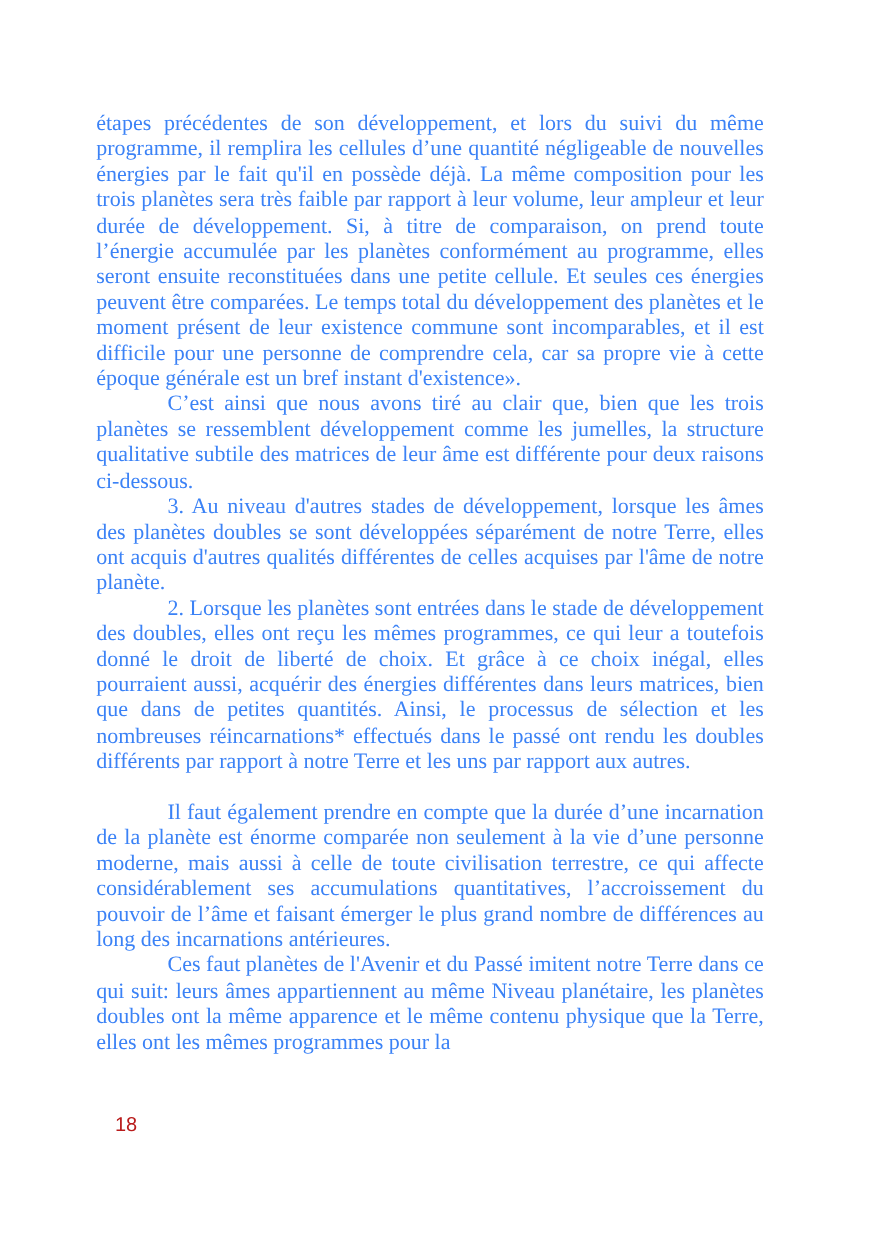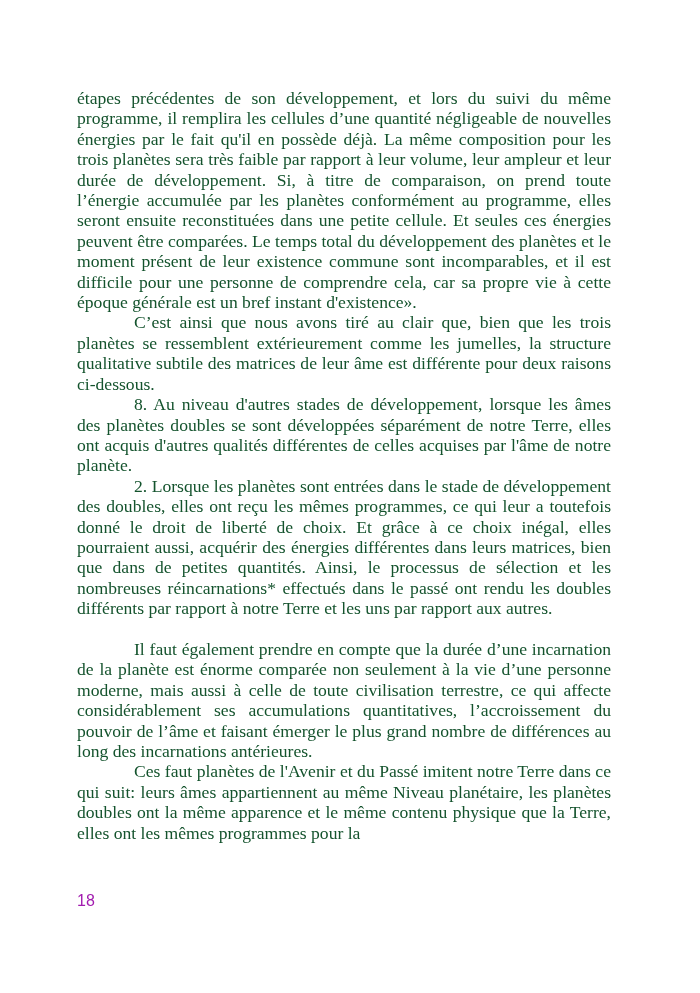--- a/index.html
+++ b/index.html
@@ -1,38 +1,38 @@
 <!DOCTYPE html>
 <html><head>
 <meta charset="utf-8">
 <style>
   html, body { margin: 0; padding: 0; background: #ffffff; }
   body { width: 700px; height: 993px; position: relative; overflow: hidden; }
   .page {
     position: absolute; left: 77px; top: 88px; width: 534px;
     font-family: "Liberation Serif", "DejaVu Serif", serif;
-    font-size: 17.6px; line-height: 20.4px; color: #14532d;
+    font-size: 17.6px; line-height: 20.4px; color: #3b82f6;
     text-align: justify;
   }
   .page p { margin: 0; }
   .indent { text-indent: 57px; }
   .gap { height: 20.4px; }
   .bold { font-weight: normal; }
   .page-number {
-    position: absolute; left: 77px; top: 892px;
+    position: absolute; left: 92px; top: 892px;
     font-family: "Liberation Sans", "DejaVu Sans", sans-serif;
-    font-size: 16px; color: #a21caf;
+    font-size: 16px; color: #b91c1c;
   }
 </style>
 </head>
 <body>
 
 <div class="page">
   <p>étapes précédentes de son développement, et lors du suivi du même programme, il remplira les cellules d’une quantité négligeable de nouvelles énergies par le fait qu'il en possède déjà. La même composition pour les trois planètes sera très faible par rapport à leur volume, leur ampleur et leur durée de développement. Si, à titre de comparaison, on prend toute l’énergie accumulée par les planètes conformément au programme, elles seront ensuite reconstituées dans une petite cellule. Et seules ces énergies peuvent être comparées. Le temps total du développement des planètes et le moment présent de leur existence commune sont incomparables, et il est difficile pour une personne de comprendre cela, car sa propre vie à cette époque générale est un bref instant d'existence».</p>
-  <p class="indent">C’est ainsi que nous avons tiré au clair que, bien que les trois planètes se ressemblent extérieurement comme les jumelles, la structure qualitative subtile des matrices de leur âme est différente pour deux raisons ci-dessous.</p>
-  <p class="indent">8. Au niveau d'autres stades de développement, lorsque les âmes des planètes doubles se sont développées séparément de notre Terre, elles ont acquis d'autres qualités différentes de celles acquises par l'âme de notre planète.</p>
+  <p class="indent">C’est ainsi que nous avons tiré au clair que, bien que les trois planètes se ressemblent développement comme les jumelles, la structure qualitative subtile des matrices de leur âme est différente pour deux raisons ci-dessous.</p>
+  <p class="indent">3. Au niveau d'autres stades de développement, lorsque les âmes des planètes doubles se sont développées séparément de notre Terre, elles ont acquis d'autres qualités différentes de celles acquises par l'âme de notre planète.</p>
   <p class="indent">2. Lorsque les planètes sont entrées dans le stade de développement des doubles, elles ont reçu les mêmes programmes, ce qui leur a toutefois donné le droit de liberté de choix. Et grâce à ce choix inégal, elles pourraient aussi, acquérir des énergies différentes dans leurs matrices, bien que dans de petites quantités. Ainsi, le processus de sélection et les nombreuses réincarnations* effectués dans le passé ont rendu les doubles différents par rapport à notre Terre et les uns par rapport aux autres.</p>
   <div class="gap"></div>
   <p class="indent">Il faut également prendre en compte que la durée d’une incarnation de la planète est énorme comparée non seulement à la vie d’une personne moderne, mais aussi à celle de toute civilisation terrestre, ce qui affecte considérablement ses accumulations quantitatives, l’accroissement du pouvoir de l’âme et faisant émerger le plus grand nombre de différences au long des incarnations antérieures.</p>
   <p class="indent"><span>Ces faut planètes de l'Avenir et du Passé imitent notre Terre dans ce qui suit: leurs âmes appartiennent au même Niveau planétaire, les planètes doubles ont la même apparence et le même contenu physique que la Terre, </span><span class="bold">elles ont les mêmes programmes pour la</span></p>
 </div>
 
 <div class="page-number">18</div>
 
 </body></html>

